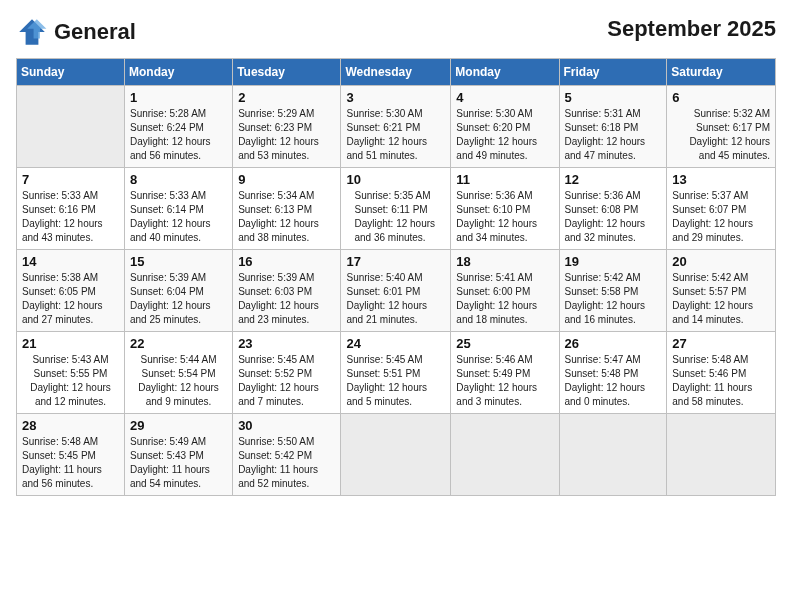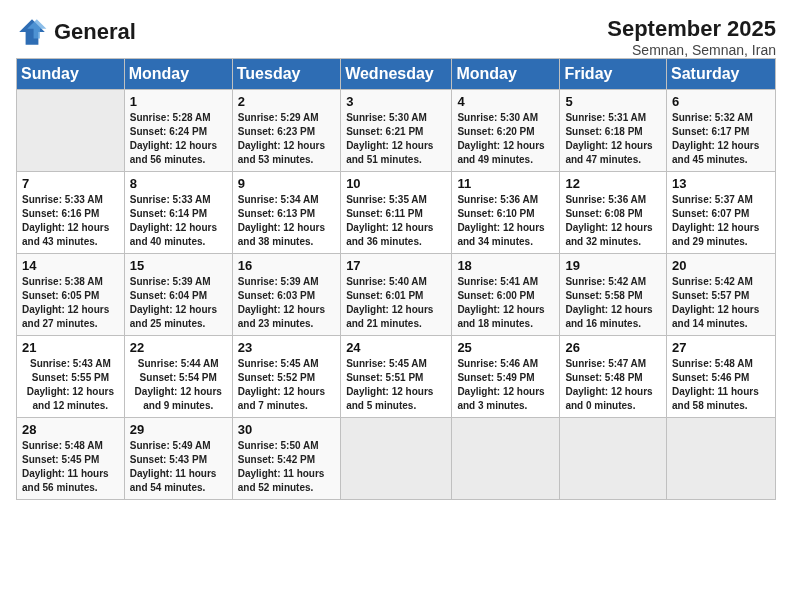--- a/index.html
+++ b/index.html
@@ -7,21 +7,21 @@
       font-family: Arial, sans-serif;
       background: #fff;
       width: 792px;
       min-height: 612px;
       padding: 16px;
     }
     .header {
       display: flex;
       align-items: flex-start;
       justify-content: space-between;
-      margin-bottom: 0;
+      margin-bottom: 10px;
     }
     .logo {
       display: flex;
       align-items: center;
       gap: 6px;
     }
     .logo-text {
       font-size: 22px;
       font-weight: bold;
       color: #1a1a1a;
@@ -46,21 +46,21 @@
     table {
       width: 100%;
       border-collapse: collapse;
       font-size: 11px;
     }
     thead tr th {
       background: #2e6db4;
       color: #fff;
       padding: 6px 4px;
       text-align: left;
-      font-size: 16px;
+      font-size: 12px;
       font-weight: bold;
       border: 1px solid #c0c0c0;
     }
     tbody tr td {
       border: 1px solid #c0c0c0;
       vertical-align: top;
       padding: 4px 5px;
       height: 80px;
       width: 113px;
       background: #fff;
@@ -71,21 +71,20 @@
     .day-num {
       font-weight: bold;
       font-size: 13px;
       margin-bottom: 2px;
       color: #111;
     }
     .cell-info {
       font-size: 10px;
       color: #222;
       line-height: 1.4;
-      font-weight: bold;
     }
     td.empty {
       background: #f0f0f0;
     }
     tbody tr:nth-child(odd) td.empty {
       background: #ebebeb;
     }
   </style>
 </head>
 <body>
@@ -95,21 +94,20 @@
     <svg class="logo-icon" viewBox="0 0 40 40">
       <polygon points="20,4 36,20 28,20 28,36 12,36 12,20 4,20" fill="#2e6db4"></polygon>
       <polygon points="26,4 38,16 30,16 30,28 22,28 22,16 14,16" fill="#5ba3e0" opacity="0.7"></polygon>
     </svg>
     <div class="logo-text">
       <div>General</div>
     </div>
   </div>
   <div class="title-block">
     <div class="month-title">September 2025</div>
-    <div class="subtitle">Semnan, Semnan, Iran</div>
   </div>
 </div>
 
 <table>
   <thead>
     <tr>
     <th>Sunday</th>
         <th>Monday</th>
         <th>Tuesday</th>
         <th>Wednesday</th>
@@ -151,21 +149,21 @@
         </td>
         <td>
           <div class="day-num">5</div>
           <div class="cell-info" style="white-space: pre-line;">Sunrise: 5:31 AM
 Sunset: 6:18 PM
 Daylight: 12 hours
 and 47 minutes.</div>
         </td>
         <td>
           <div class="day-num">6</div>
-          <div class="cell-info" style="white-space: pre-line;">Sunrise: 5:32 AM
+          <div class="cell-info" style="white-space: pre-line; text-align: right;">Sunrise: 5:32 AM
 Sunset: 6:17 PM
 Daylight: 12 hours
 and 45 minutes.</div>
         </td>
       </tr>
       <tr>
         <td>
           <div class="day-num">7</div>
           <div class="cell-info" style="white-space: pre-line;">Sunrise: 5:33 AM
 Sunset: 6:16 PM
@@ -181,21 +179,21 @@
         </td>
         <td>
           <div class="day-num">9</div>
           <div class="cell-info" style="white-space: pre-line;">Sunrise: 5:34 AM
 Sunset: 6:13 PM
 Daylight: 12 hours
 and 38 minutes.</div>
         </td>
         <td>
           <div class="day-num">10</div>
-          <div class="cell-info" style="white-space: pre-line;">Sunrise: 5:35 AM
+          <div class="cell-info" style="white-space: pre-line; margin-left: 8px;">Sunrise: 5:35 AM
 Sunset: 6:11 PM
 Daylight: 12 hours
 and 36 minutes.</div>
         </td>
         <td>
           <div class="day-num">11</div>
           <div class="cell-info" style="white-space: pre-line;">Sunrise: 5:36 AM
 Sunset: 6:10 PM
 Daylight: 12 hours
 and 34 minutes.</div>

